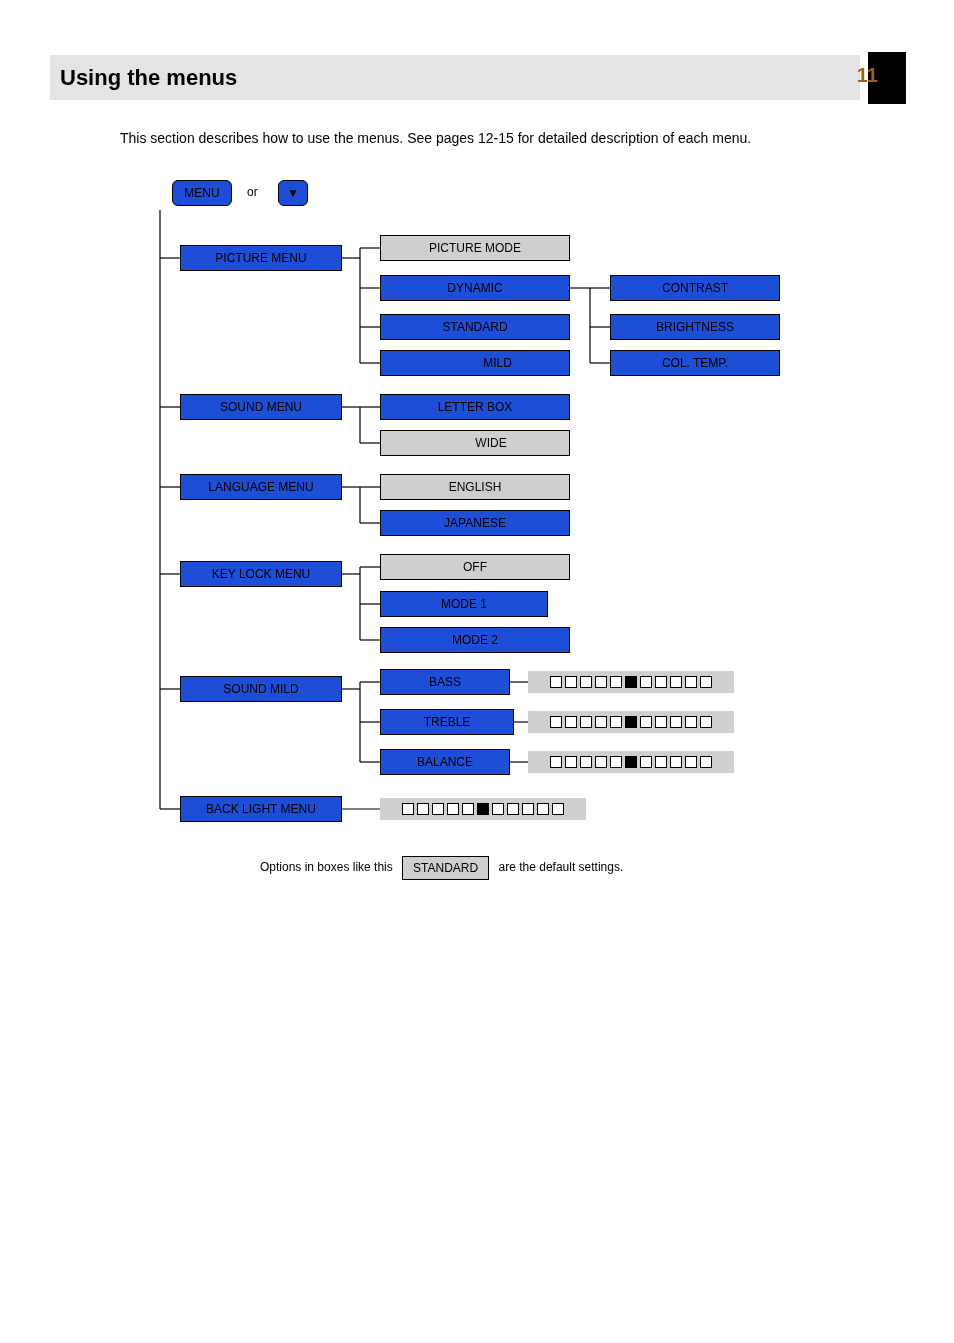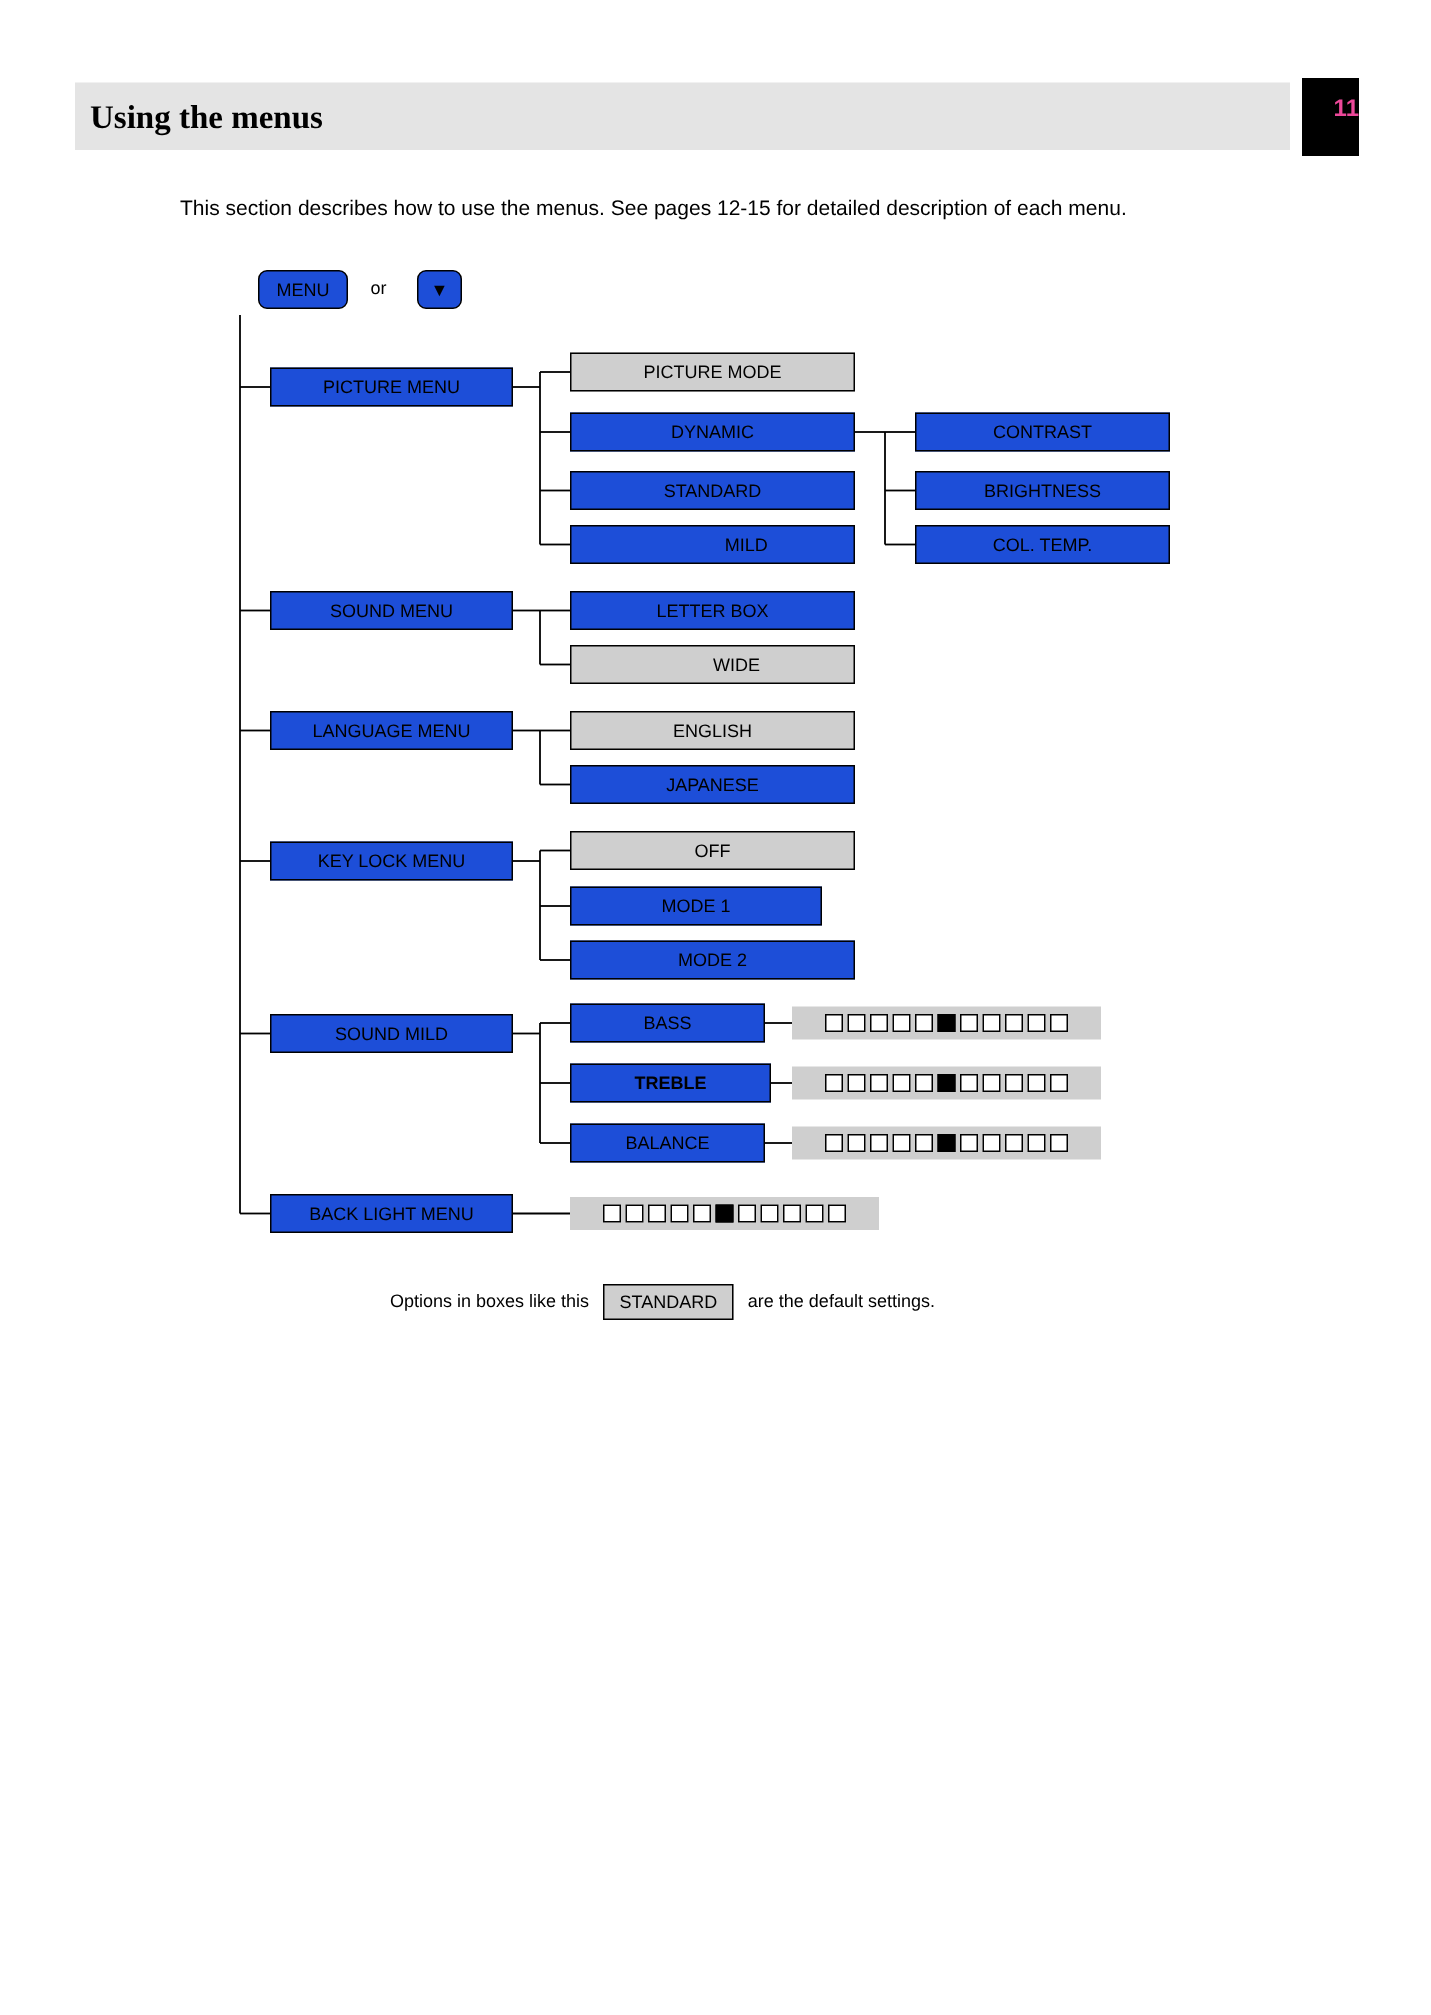--- a/index.html
+++ b/index.html
@@ -25,33 +25,32 @@
   .black-tab{
     position:absolute;
     right:48px;
     top:52px;
     width:38px;
     height:52px;
     background:#000;
   }
   .page-no{
     position:absolute;
-    right:48px;
+    right:76px;
     top:64px;
-    color:#ec4899;
-    font-size:16px;
+    color:#a16207;
+    font-size:20px;
     font-weight:bold;
   }
   .title{
     position:absolute;
     left:60px;
     top:65px;
     font-size:22px;
     font-weight:bold;
-    font-family:Liberation Serif, serif;
   }
   .intro{
     position:absolute;
     left:120px;
     top:130px;
     font-size:14px;
   }
   .tree{
     position:absolute;
     left:150px;
@@ -204,21 +203,21 @@
     <div class="node small shaded" style="left:230px;top:294px;width:190px;">ENGLISH</div>
     <div class="node small" style="left:230px;top:330px;width:190px;">JAPANESE</div>
 
     <div class="node small" style="left:30px;top:381px;width:162px;">KEY LOCK MENU</div>
     <div class="node small shaded" style="left:230px;top:374px;width:190px;">OFF</div>
     <div class="node small" style="left:230px;top:411px;width:168px;">MODE 1</div>
     <div class="node small" style="left:230px;top:447px;width:190px;">MODE 2</div>
 
     <div class="node small" style="left:30px;top:496px;width:162px;">SOUND MILD</div>
     <div class="node small" style="left:230px;top:489px;width:130px;">BASS</div>
-    <div class="node small" style="left:230px;top:529px;width:134px;font-weight:bold;">TREBLE</div>
+    <div class="node small" style="left:230px;top:529px;width:134px;">TREBLE</div>
     <div class="node small" style="left:230px;top:569px;width:130px;">BALANCE</div>
 
     <div class="bars-shaded" style="left:378px;top:491px;width:206px;">
       <span class="sq"></span>
         <span class="sq"></span>
         <span class="sq"></span>
         <span class="sq"></span>
         <span class="sq"></span>
       <span class="sq fill"></span>
       <span class="sq"></span>

